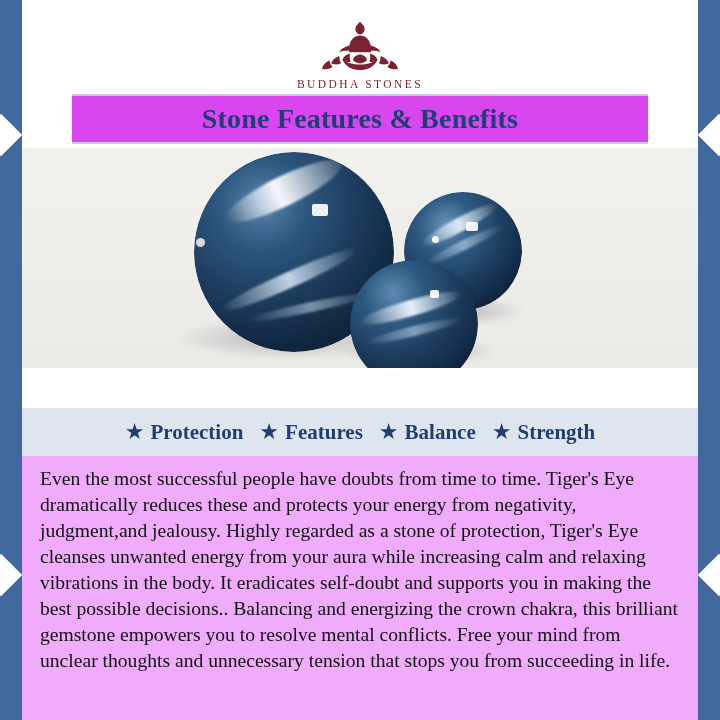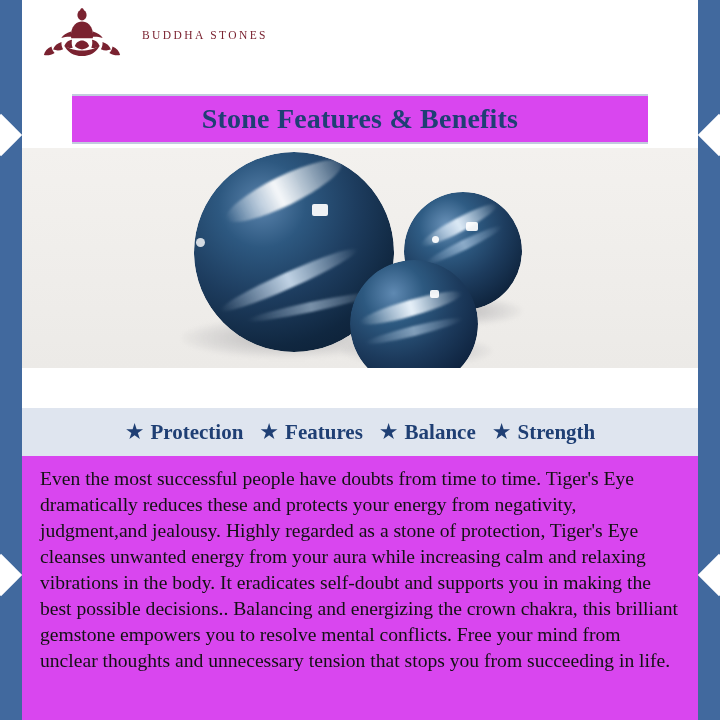--- a/index.html
+++ b/index.html
@@ -43,23 +43,23 @@
   .header {
     position: absolute;
     left: 22px;
     top: 0;
     width: 676px;
     height: 148px;
     background: #ffffff;
     text-align: center;
   }
   .logo-wrap {
-    padding-top: 6px;
-    display: flex;
-    flex-direction: row;
+    padding-top: 20px;
+    display: flex;
+    flex-direction: column;
     align-items: center;
     justify-content: flex-start;
   }
   .logo-mark {
     width: 120px;
     height: 56px;
     display: block;
   }
   .logo-text {
     font-family: "Liberation Serif", serif;
@@ -184,21 +184,21 @@
     color: #1f3f74;
   }
 
   
   .desc {
     position: absolute;
     left: 22px;
     top: 456px;
     width: 676px;
     height: 264px;
-    background: #d946ef;
+    background: #f0abfc;
     padding: 10px 16px 0 18px;
     box-sizing: border-box;
   }
   .desc p {
     margin: 0;
     font-family: "Liberation Serif", serif;
     font-size: 19.6px;
     line-height: 1.33;
     color: #121212;
     text-align: left;

